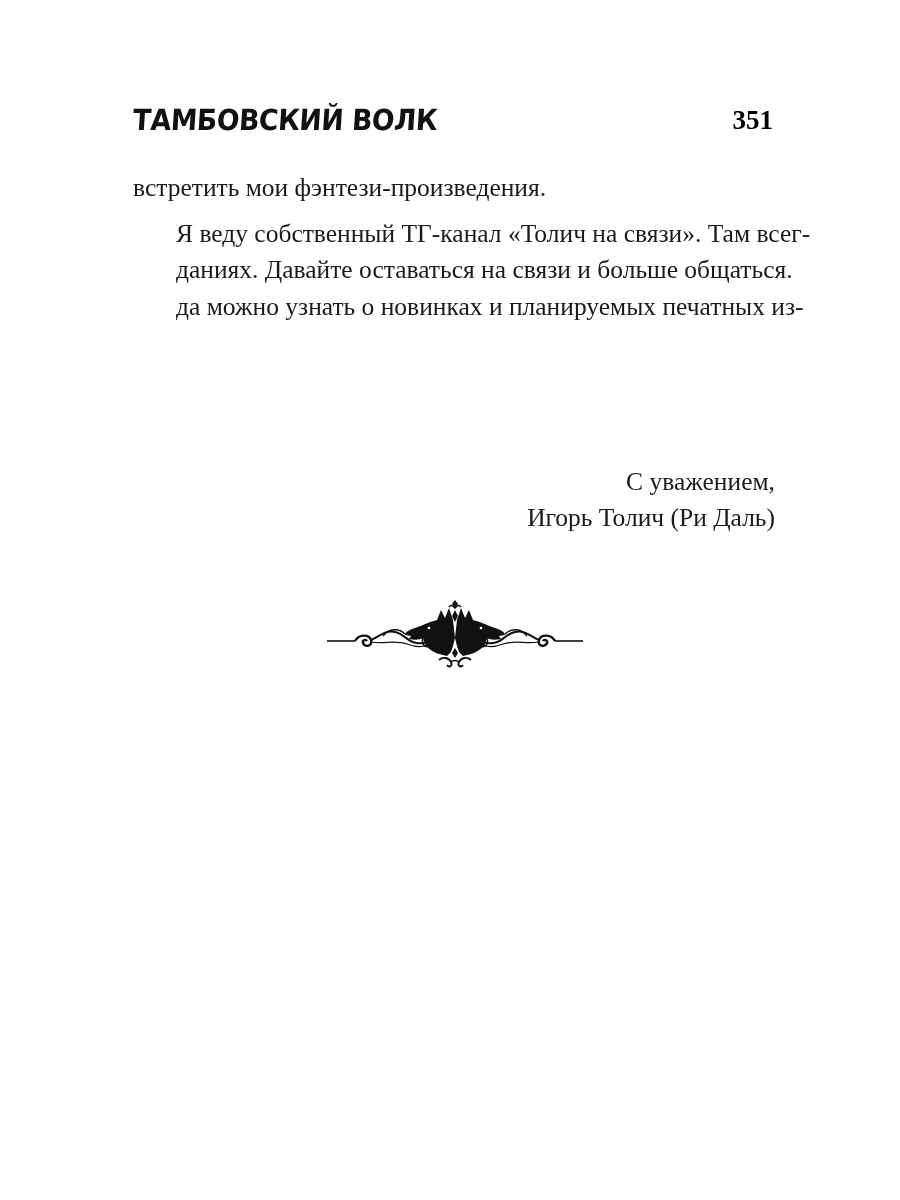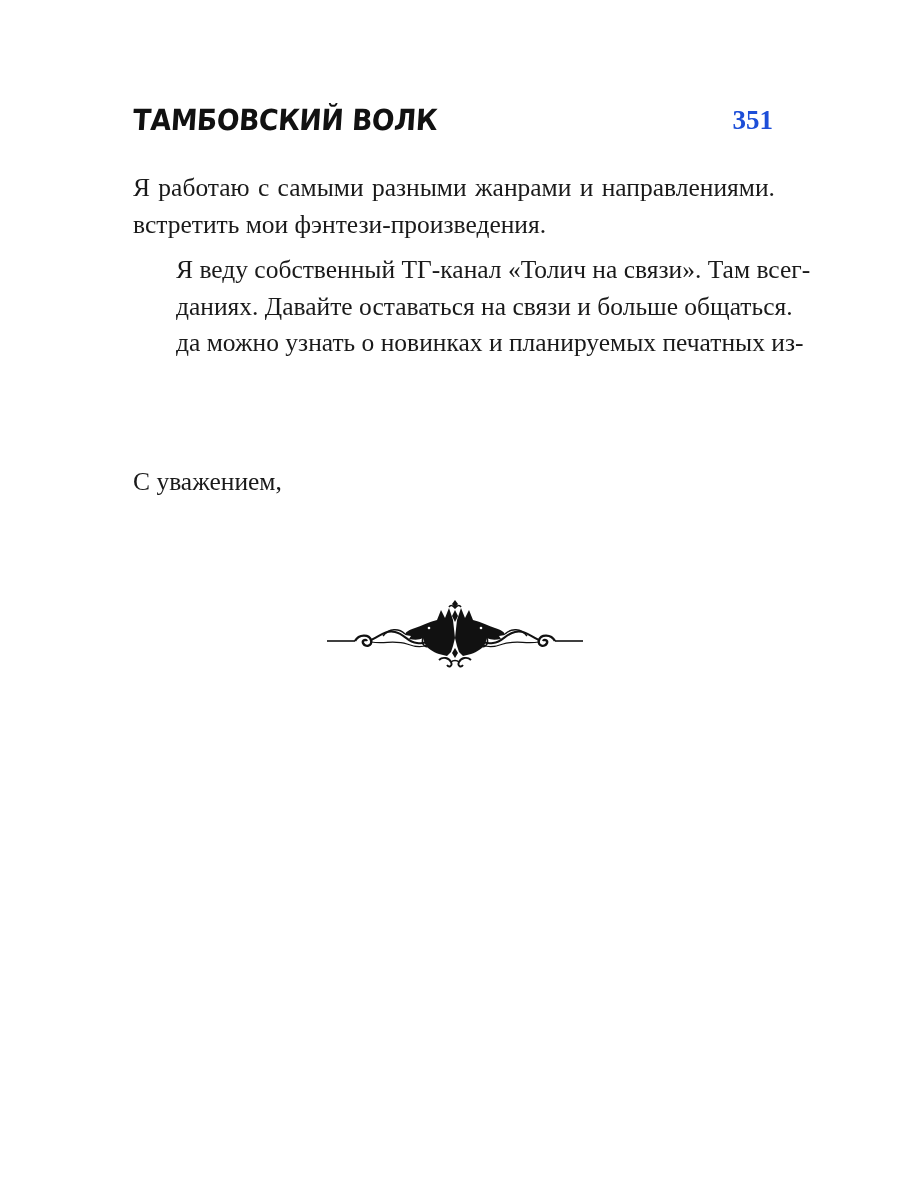--- a/index.html
+++ b/index.html
@@ -40,21 +40,21 @@
       line-height: 40px;
     }
     .page-number {
       position: absolute;
       right: 0;
       top: 0;
       font-family: "Liberation Serif", serif;
       font-weight: bold;
       font-size: 27px;
       line-height: 40px;
-      color: #1d4ed8;
+      color: #000000;
     }
     .body-text {
       position: absolute;
       left: 133px;
       top: 170px;
       width: 642px;
       font-family: "Liberation Serif", serif;
       font-size: 25.5px;
       line-height: 36.5px;
       color: #1a1a1a;
@@ -73,21 +73,21 @@
       margin-left: 43px;
     }
     .signature {
       position: absolute;
       left: 133px;
       top: 464px;
       width: 642px;
       font-family: "Liberation Serif", serif;
       font-size: 25.5px;
       line-height: 36px;
-      text-align: left;
+      text-align: right;
       color: #1a1a1a;
     }
     .ornament {
       position: absolute;
       left: 325px;
       top: 598px;
       width: 260px;
       height: 72px;
     }
   </style>
@@ -96,32 +96,32 @@
 
 <div class="page">
 
   <div class="running-head">
     <div class="book-title">ТАМБОВСКИЙ ВОЛК</div>
     <div class="page-number">351</div>
   </div>
 
   <div class="body-text">
     <div class="para">
-      <span class="line">Я работаю с самыми разными жанрами и направлениями.</span>
       <span class="line last">встретить мои фэнтези-произведения.</span>
     </div>
     <div class="para">
       <span class="line">Я веду собственный ТГ-канал «Толич на связи». Там всег-</span>
       <span class="line last">даниях. Давайте оставаться на связи и больше общаться.</span>
       <span class="line">да можно узнать о новинках и планируемых печатных из-</span>
     </div>
   </div>
 
   <div class="signature">
     <div>С уважением,</div>
+    <div>Игорь Толич (Ри Даль)</div>
   </div>
 
   <div class="ornament">
     <svg width="260" height="72" viewBox="0 0 260 72" xmlns="http://www.w3.org/2000/svg">
       <g fill="#111" stroke="#111">
 
         <line x1="2" y1="43" x2="30" y2="43" stroke-width="1.6"></line>
 
         <path d="M30 43 C 34 36, 44 36, 46 42 C 48 48, 40 50, 38 45 C 37 42, 41 41, 42 43" fill="none" stroke-width="2.4"></path>
         <path d="M46 42 C 55 38, 60 32, 70 34 C 80 36, 82 44, 92 45 C 98 46, 102 44, 104 42" fill="none" stroke-width="2"></path>

